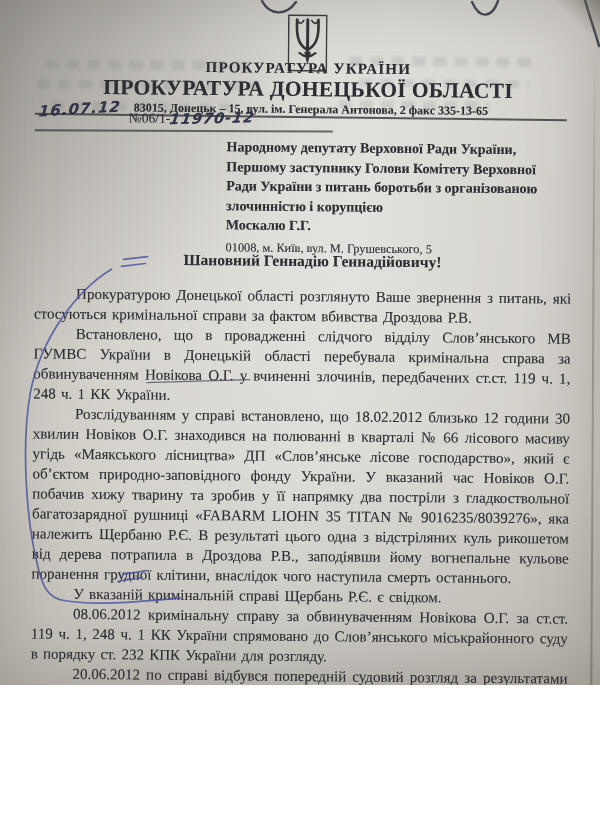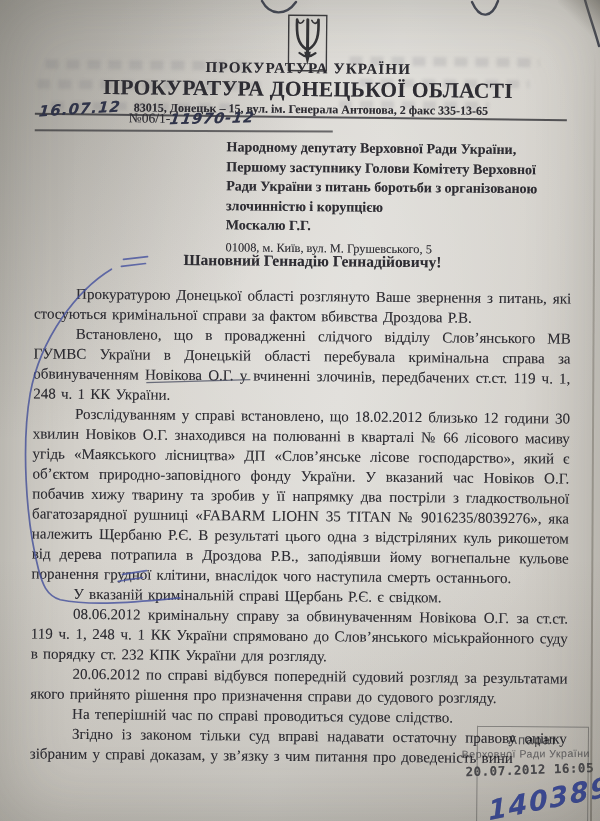--- a/index.html
+++ b/index.html
@@ -1,17 +1,17 @@
 <!DOCTYPE html>
 <html><head>
 <meta charset="utf-8">
 <style>
   html,body{margin:0;padding:0;}
   .photo{
-    position:relative;width:600px;height:821px;overflow:hidden;
+    position:relative;width:600px;height:685px;overflow:hidden;
     background:
       radial-gradient(ellipse at 0% 0%, rgba(62,60,55,.30), transparent 38%),
       radial-gradient(ellipse at 55% 35%, rgba(255,255,255,.22), transparent 60%),
       linear-gradient(to bottom, rgba(0,0,0,0) 68%, rgba(95,90,80,.18) 100%),
       linear-gradient(100deg,#c7c4bd 0%, #d6d3cd 28%, #dcdad5 55%, #d4d1cb 80%, #c8c4bd 100%);
     font-family:"Liberation Serif", serif;
     color:#2e2d33;
   }
   .content{position:absolute;inset:0;transform:rotate(.55deg);transform-origin:50% 0;
     text-shadow:0 0 .6px rgba(46,45,51,.38);}

